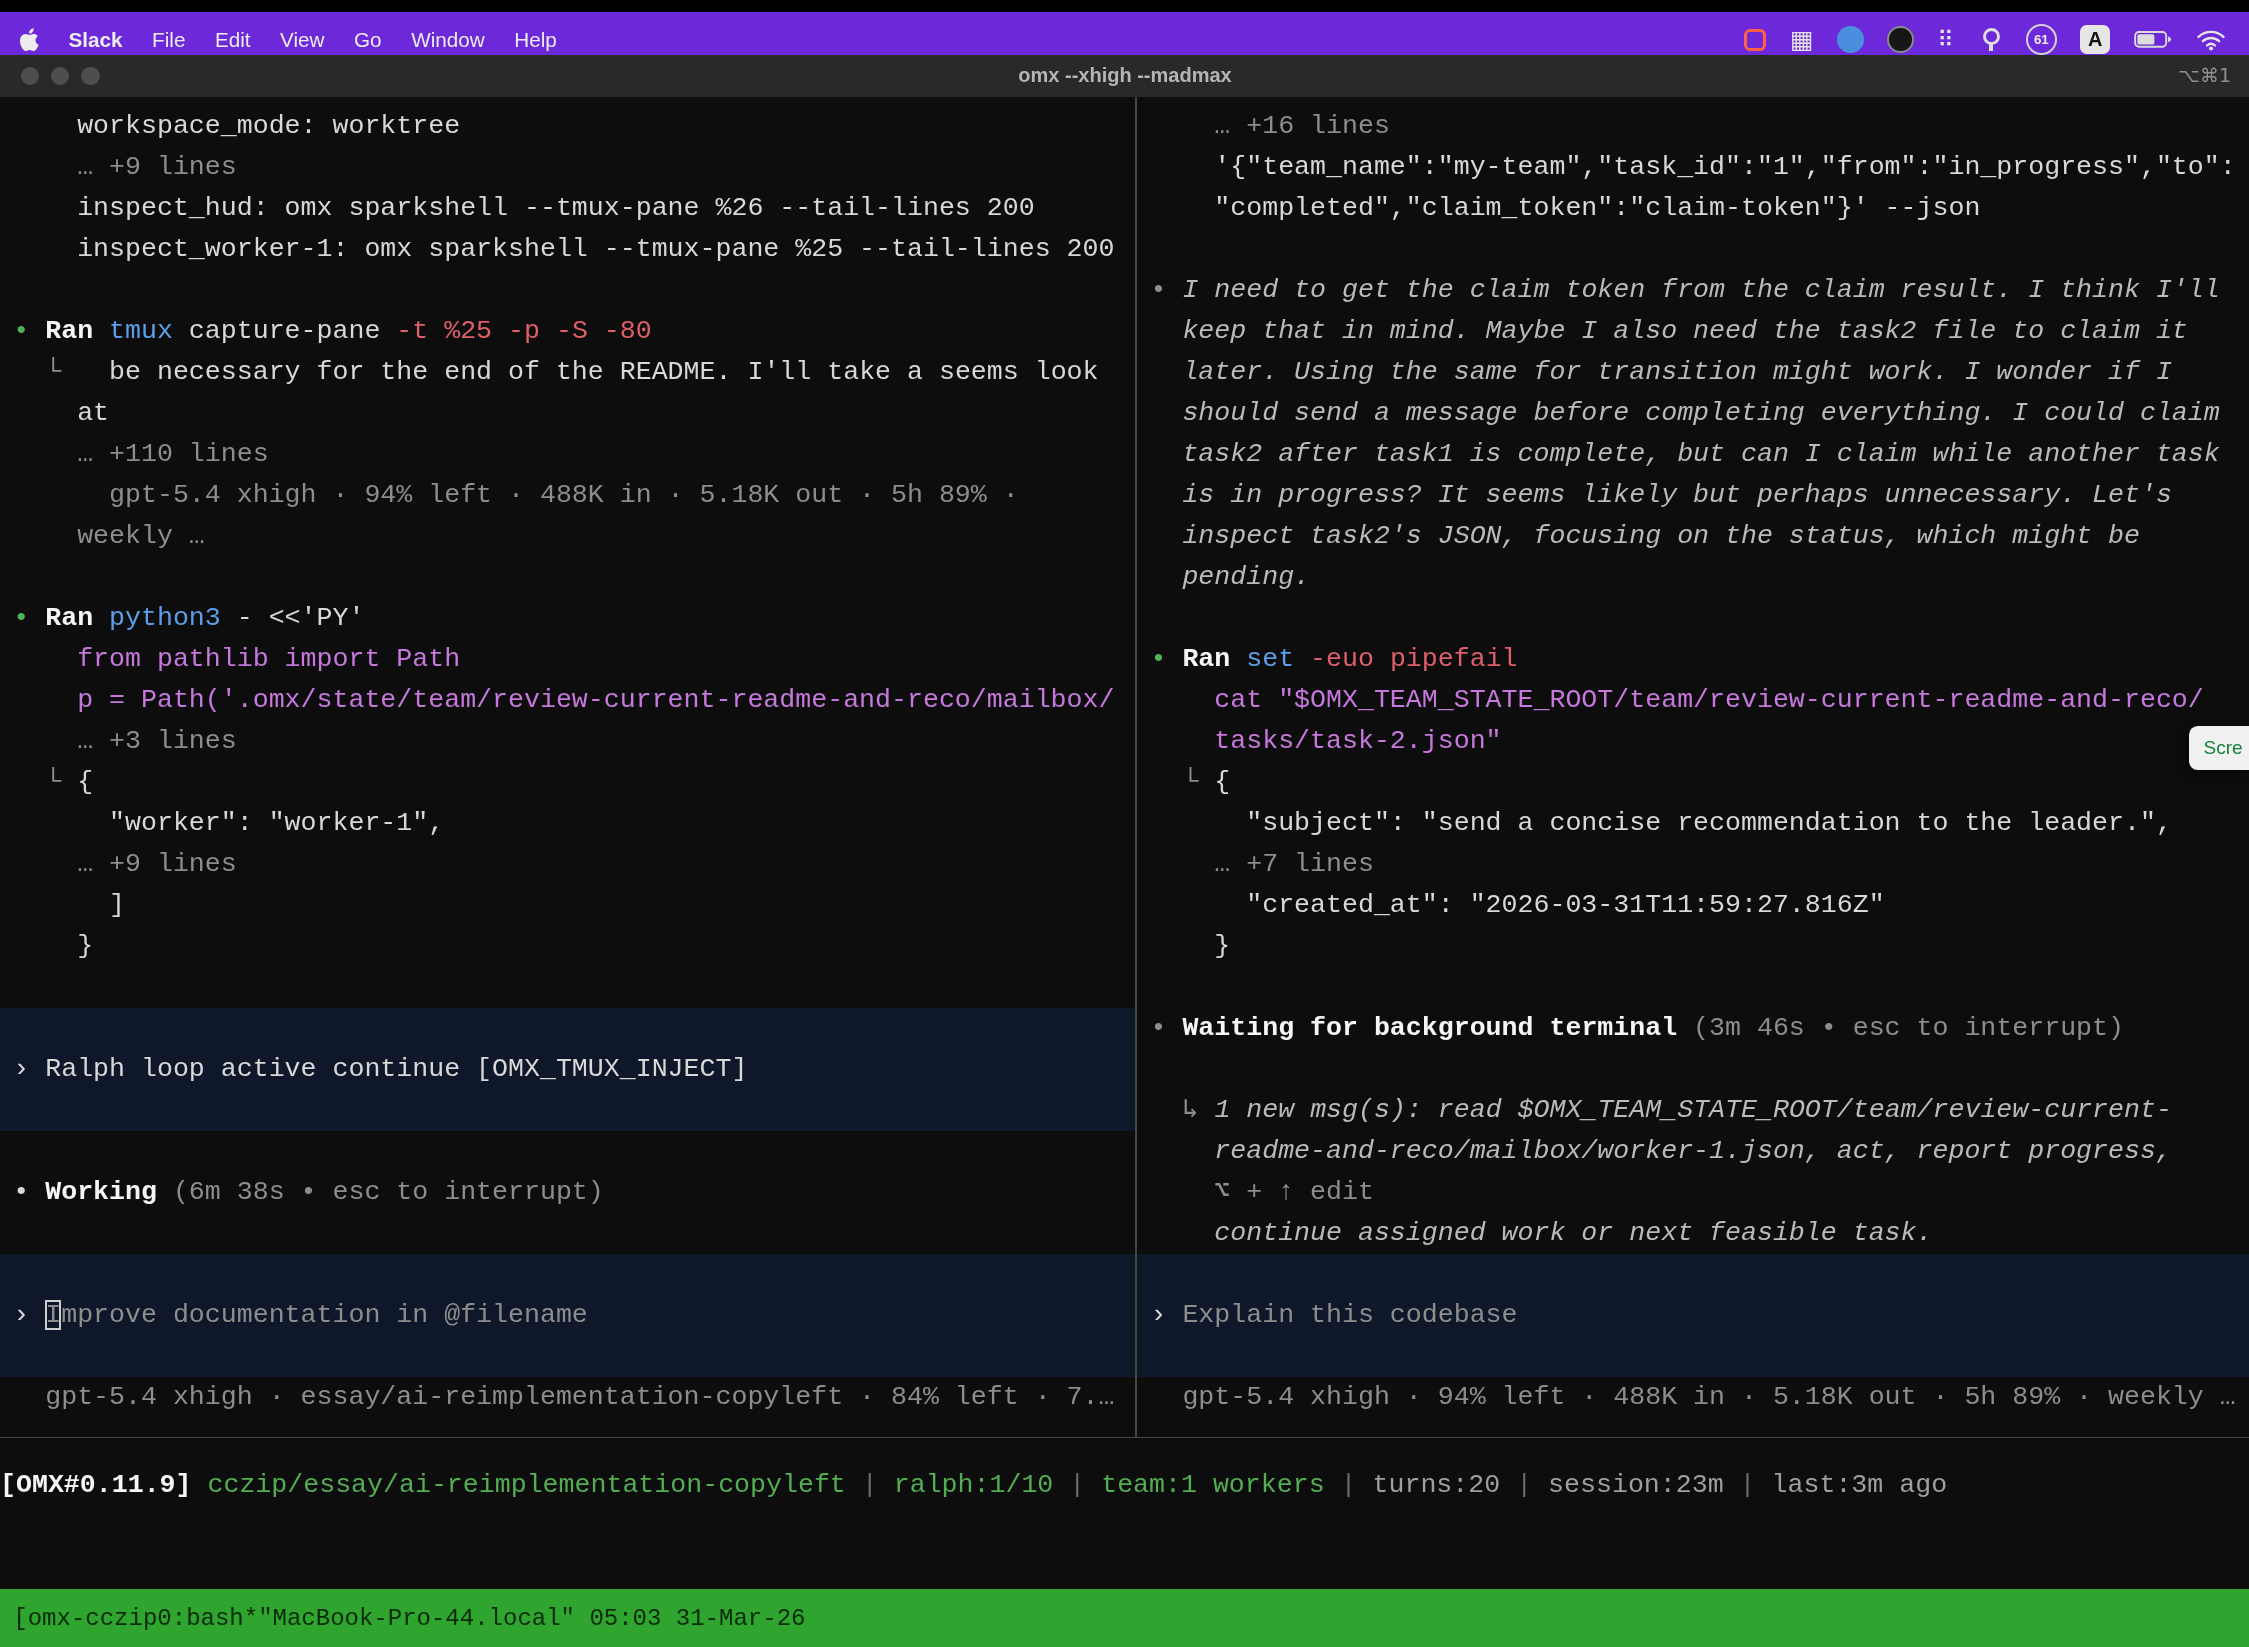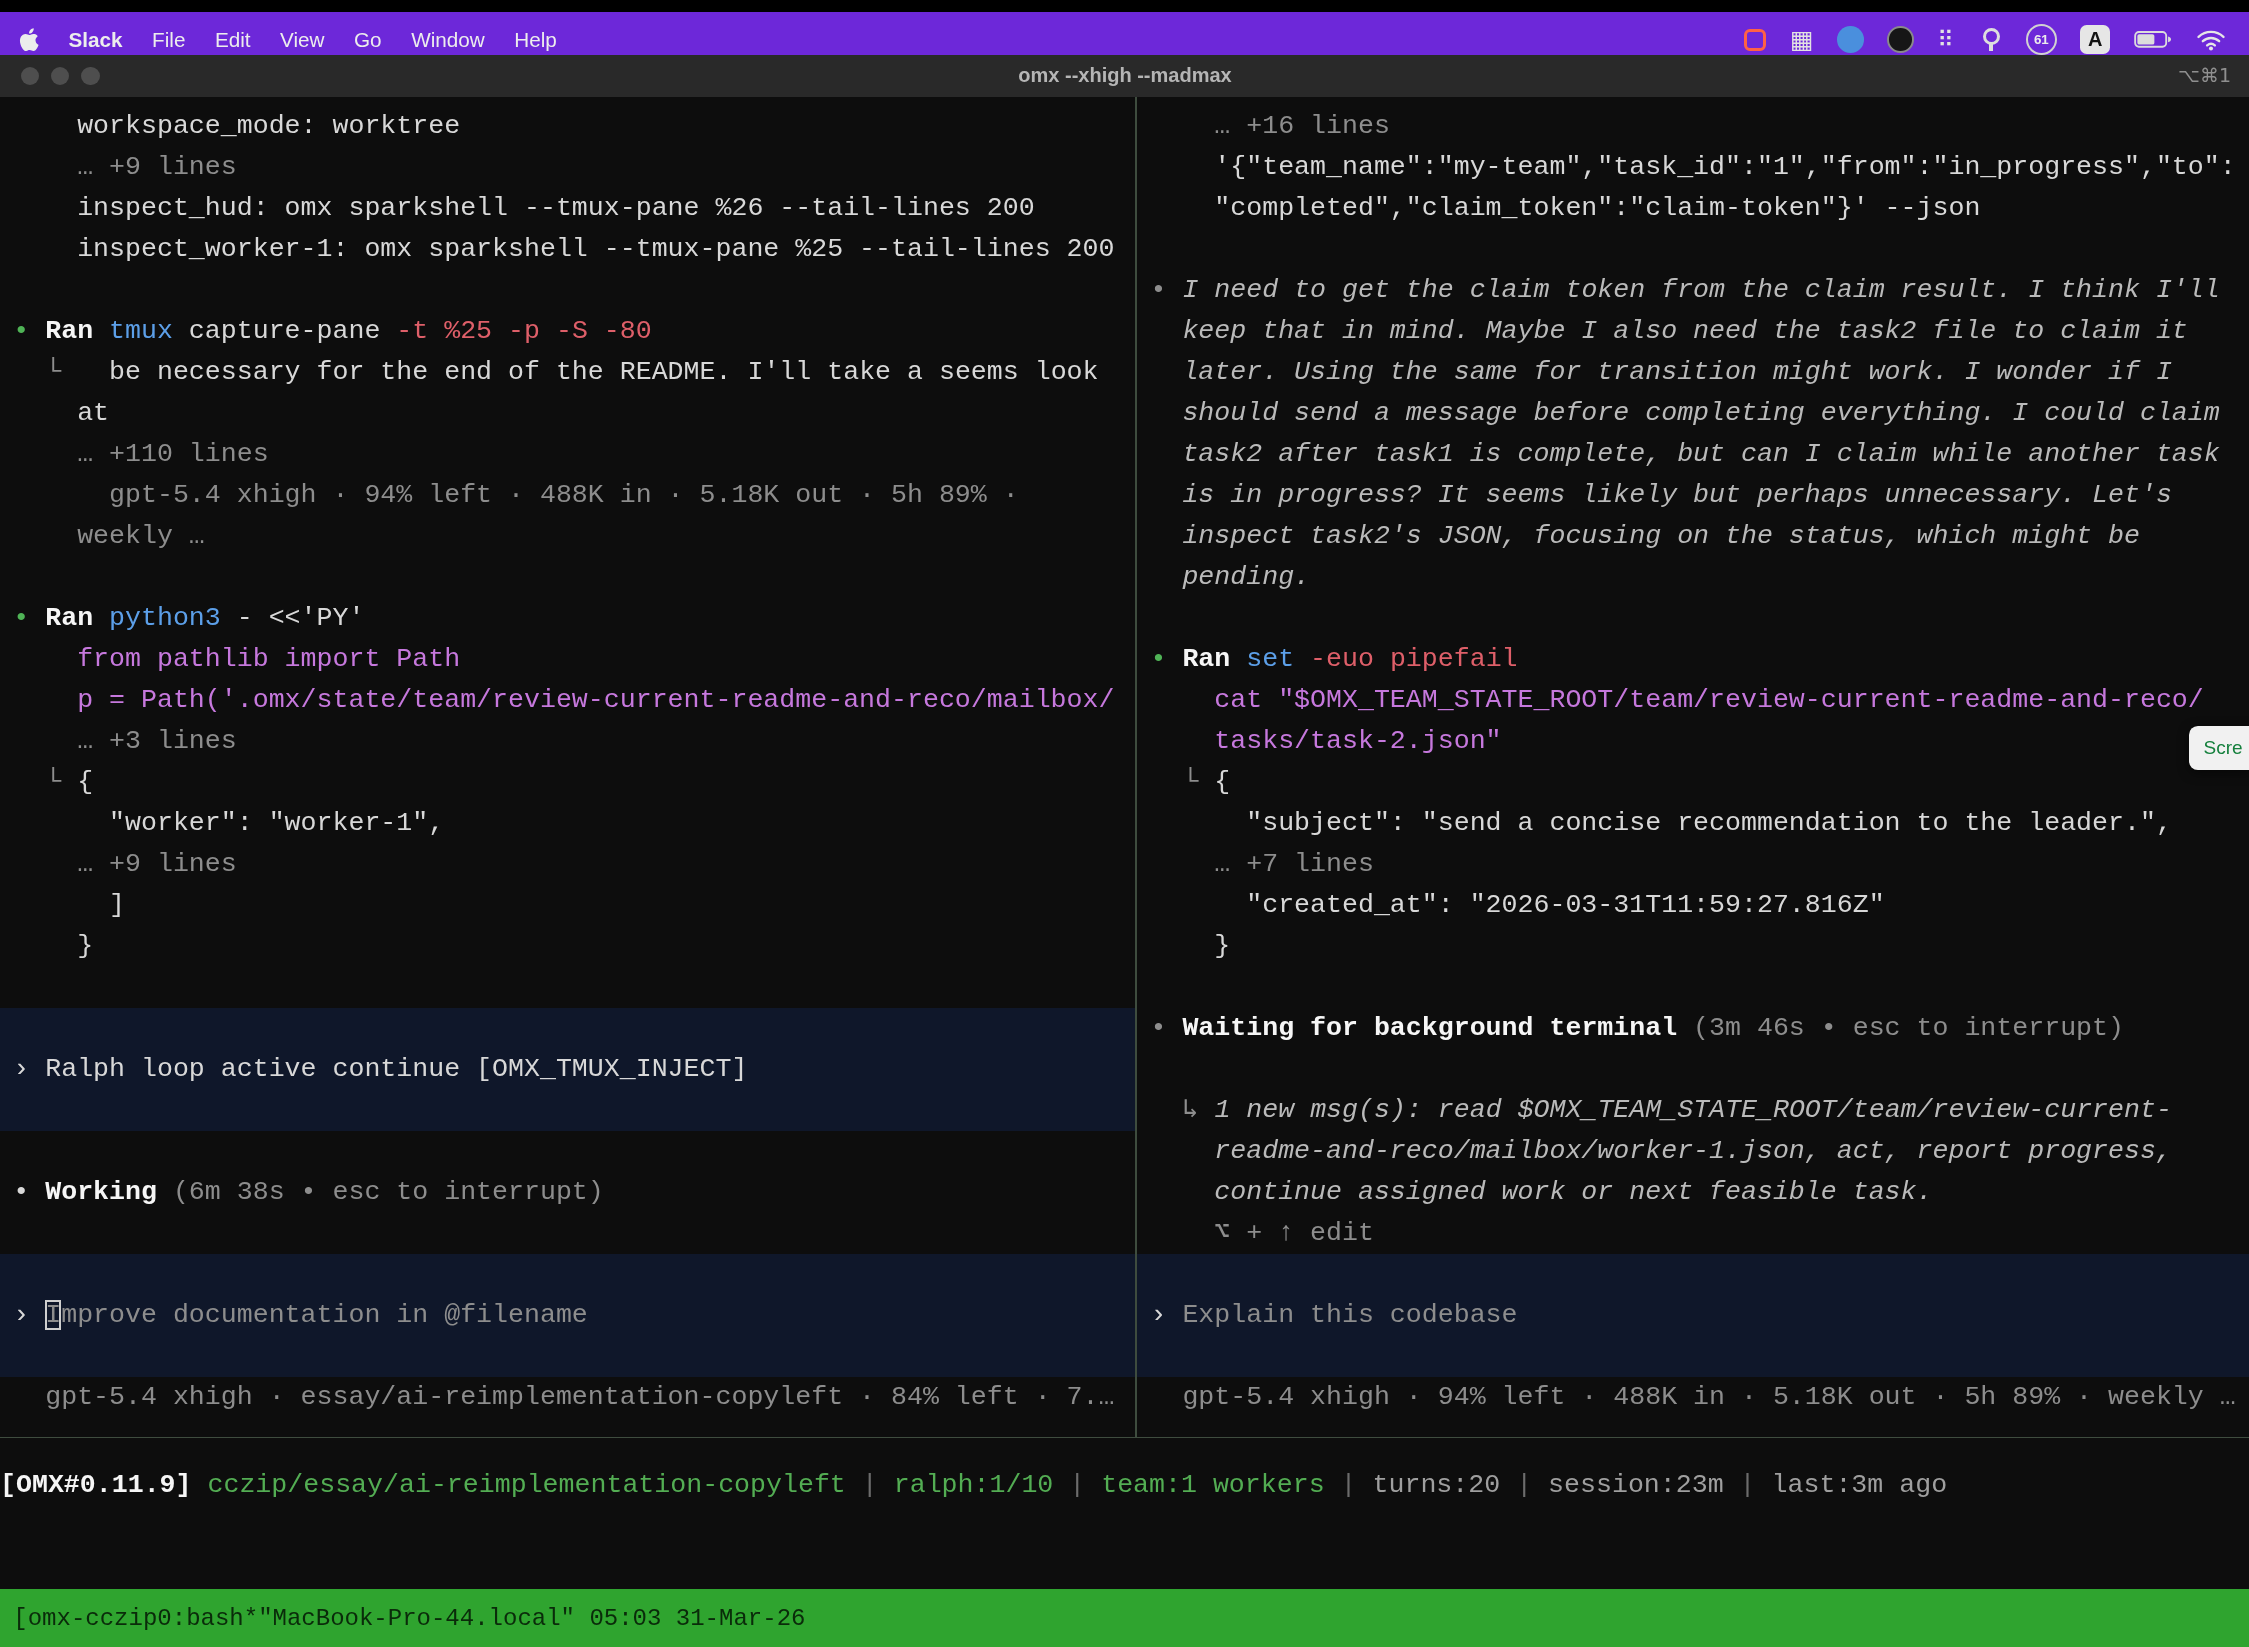--- a/index.html
+++ b/index.html
@@ -187,22 +187,22 @@
         <div class="tline"><span class="c-dim">  └ </span><span class="c-fg">{</span></div>
         <div class="tline"><span class="c-fg">      "subject": "send a concise recommendation to the leader.",</span></div>
         <div class="tline"><span class="c-dim">    … +7 lines</span></div>
         <div class="tline"><span class="c-fg">      "created_at": "2026-03-31T11:59:27.816Z"</span></div>
         <div class="tline"><span class="c-fg">    }</span></div>
         <div class="tline"></div>
         <div class="tline"><span class="c-dim">• </span><span class="c-bw">Waiting for background terminal </span><span class="c-dim">(3m 46s • esc to interrupt)</span></div>
         <div class="tline"></div>
         <div class="tline"><span class="c-dim">  ↳ </span><span class="c-it">1 new msg(s): read $OMX_TEAM_STATE_ROOT/team/review-current-</span></div>
         <div class="tline"><span class="c-it">    readme-and-reco/mailbox/worker-1.json, act, report progress,</span></div>
+        <div class="tline"><span class="c-dim">    ⌥ + ↑ edit</span></div>
         <div class="tline"><span class="c-it">    continue assigned work or next feasible task.</span></div>
-        <div class="tline"><span class="c-dim">    ⌥ + ↑ edit</span></div>
         <div class="tline band"></div>
         <div class="tline band"><span class="c-fg">› </span><span class="c-dim">Explain this codebase</span></div>
         <div class="tline band"></div>
         <div class="tline"><span class="c-dim">  gpt-5.4 xhigh · 94% left · 488K in · 5.18K out · 5h 89% · weekly …</span></div>
       </div>
   </div>
   <div class="omx-status"><span class="c-bw">[OMX#0.11.9] </span><span class="c-g2">cczip/essay/ai-reimplementation-copyleft</span><span class="c-sep"> | </span><span class="c-g2">ralph:1/10</span><span class="c-sep"> | </span><span class="c-g2">team:1 workers</span><span class="c-sep"> | </span><span class="c-gray">turns:20</span><span class="c-sep"> | </span><span class="c-gray">session:23m</span><span class="c-sep"> | </span><span class="c-gray">last:3m ago</span></div>
   <div class="tmux-bar">
     <span>[omx-cczip0:bash*</span>
     <span>"MacBook-Pro-44.local" 05:03 31-Mar-26</span>

